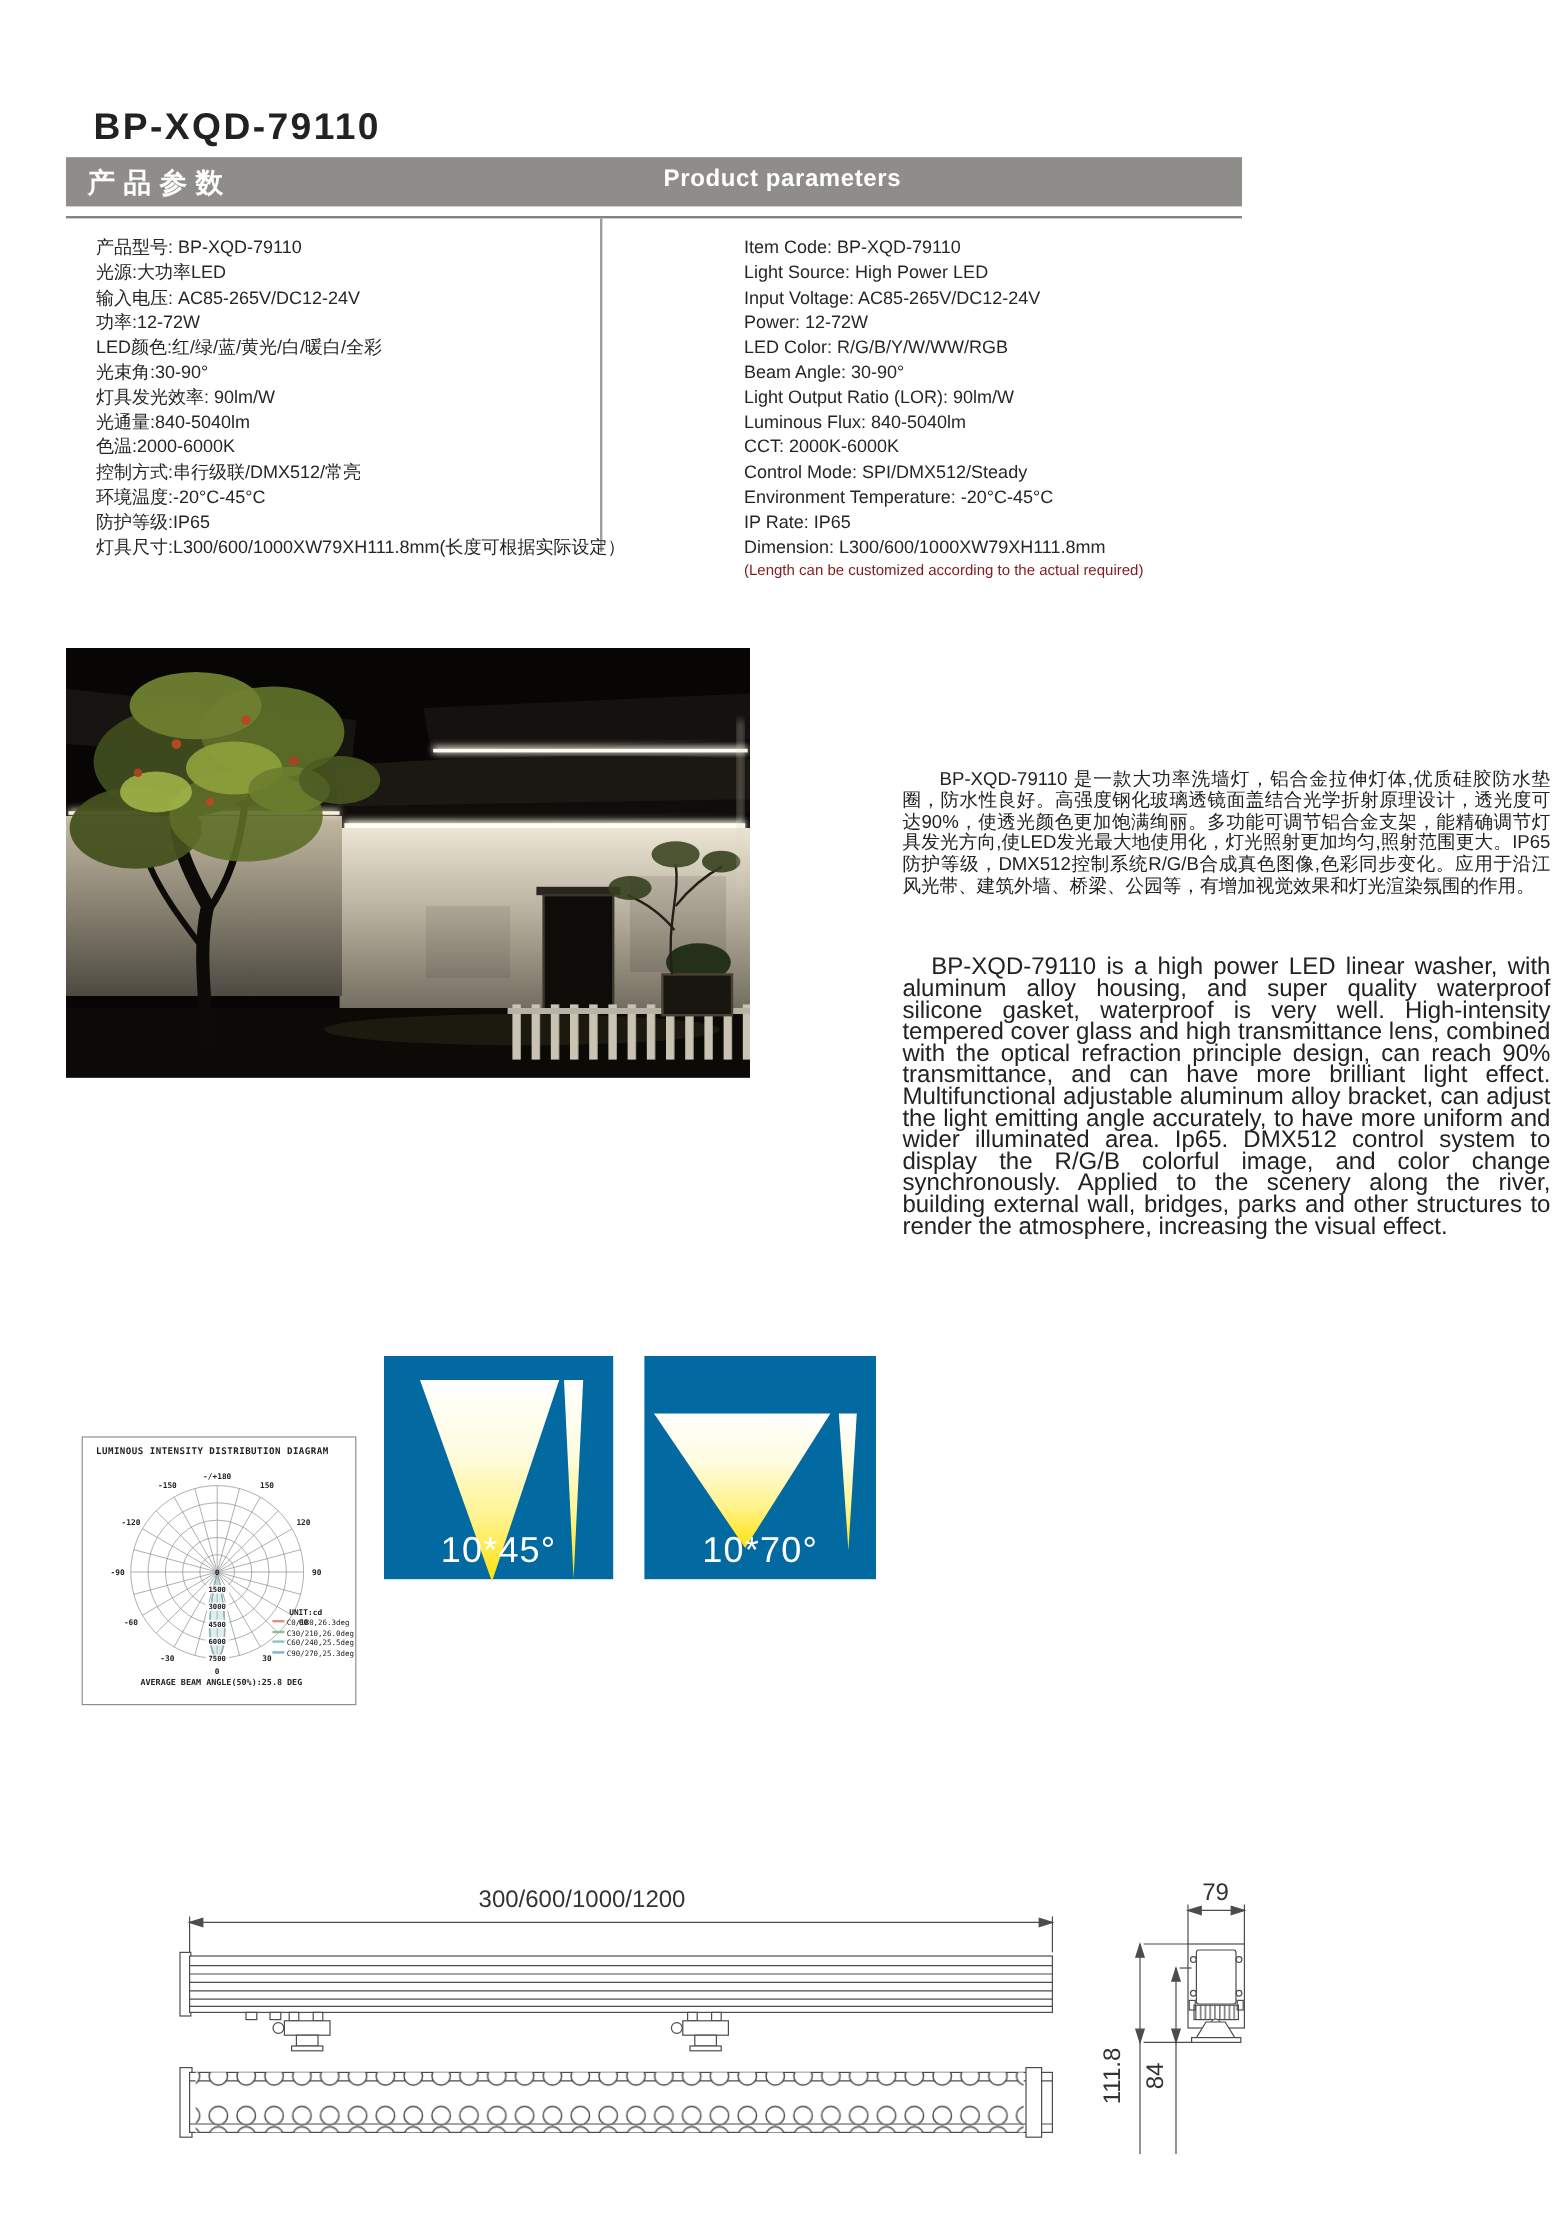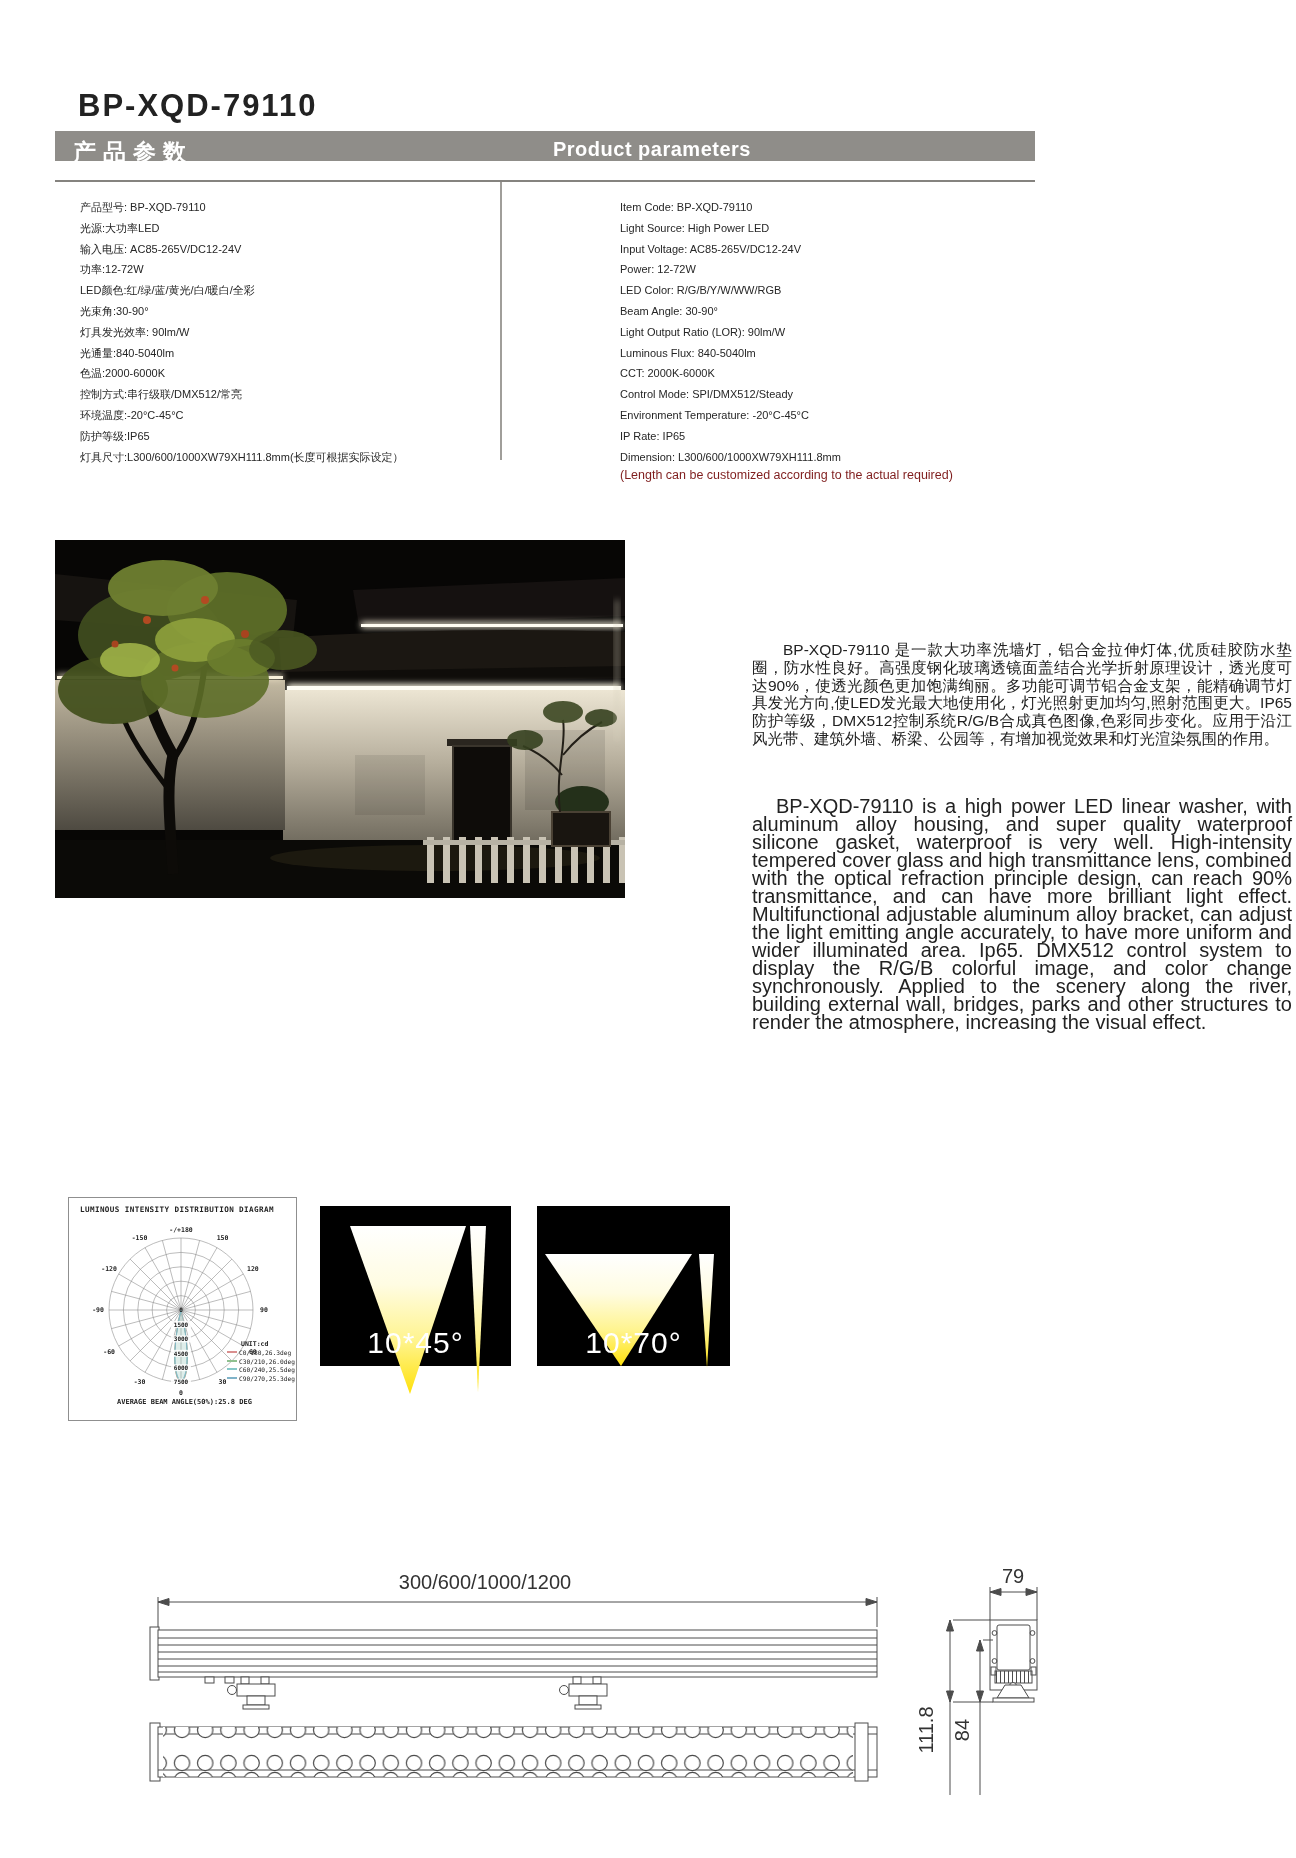--- a/index.html
+++ b/index.html
@@ -1,49 +1,49 @@
 <!DOCTYPE html>
 <html><head>
 <meta charset="utf-8">
 <style>
   html,body{margin:0;padding:0;background:#ffffff;}
   #page{position:relative;width:1296px;height:1858px;background:#fff;overflow:hidden;
         font-family:"Liberation Sans","DejaVu Sans",sans-serif;color:#2d2d2d;padding-left:44px;}
   .abs{position:absolute;}
   .page-title{left:78px;top:88px;font-size:31px;font-weight:700;letter-spacing:2px;color:#222;}
-  .bar{position:absolute;left:55px;width:980px;height:30px;background:#8f8d89;color:#fff;}
+  .bar{position:absolute;left:55px;width:980px;height:41px;background:#8f8d89;color:#fff;}
   .bar1{top:131px;}
   .bar2{top:1110px;height:45px;}
   .bar3{top:1490px;height:44px;}
   .bar .cn{position:absolute;left:18px;top:6px;font-size:23px;font-weight:700;letter-spacing:7px;}
   .bar .en{position:absolute;top:7px;font-size:20px;font-weight:700;letter-spacing:.5px;}
   .bar1 .en{left:498px;}
   .bar2 .cn{letter-spacing:5px;}
   .bar2 .en{left:168px;top:8px;}
   .bar3-text{position:absolute;left:18px;top:7px;font-size:23px;font-weight:700;white-space:nowrap;}
   .bar3-text .seg{margin-right:12px;letter-spacing:1px;}
   .rule-h{left:55px;top:180px;width:980px;height:2px;background:#85837f;}
   .rule-v{left:500px;top:182px;width:2px;height:278px;background:#a09e9a;}
-  .specs{font-size:11px;line-height:20.8px;white-space:nowrap;color:#262626;}
+  .specs{font-size:15px;line-height:20.8px;white-space:nowrap;color:#262626;}
   .specs-cn{left:80px;top:197px;}
   .specs-en{left:620px;top:197px;}
   .specs-note{left:620px;top:468px;font-size:12.5px;color:#7f1d1d;}
   .photo{left:55px;top:540px;width:570px;height:358px;background:#0a0807;}
   .desc{width:540px;text-align:justify;color:#222;}
   .desc-cn{left:752px;top:641px;font-size:15.5px;line-height:17.8px;text-indent:31px;}
   .desc-en{left:752px;top:797px;font-size:20px;line-height:18px;text-indent:24px;}
   .polar-box{left:68px;top:1197px;width:227px;height:222px;border:1px solid #8f8f8f;background:#fff;}
   .pc-title{position:absolute;left:11px;top:7px;font:bold 7.6px "DejaVu Sans Mono",monospace;letter-spacing:.4px;color:#222;}
   .pc-svg{position:absolute;left:0;top:0;width:227px;height:222px;}
   .pc-unit{position:absolute;left:172px;top:142px;font:bold 6.5px "DejaVu Sans Mono",monospace;color:#222;}
   .pc-legend{position:absolute;left:158px;top:151px;}
   .legend-row{height:8.6px;font:6.2px "DejaVu Sans Mono",monospace;color:#222;white-space:nowrap;}
   .legend-row .swatch{display:inline-block;width:10px;height:2px;vertical-align:2px;margin-right:2px;}
   .pc-footer{position:absolute;left:48px;top:200px;font:bold 7px "DejaVu Sans Mono",monospace;color:#222;}
-  .beam-box{position:absolute;top:1206px;width:191px;height:160px;background:#000000;}
+  .beam-box{position:absolute;top:1130px;width:191px;height:186px;background:#0369a1;}
   .beam-box-1{left:320px;}
   .beam-box-2{left:537px;width:193px;}
   .beam-label{position:absolute;bottom:6px;width:100%;text-align:center;color:#fff;font-size:30px;letter-spacing:1px;}
   .drawing{left:55px;top:1545px;width:1185px;height:300px;}
   .dim-text{font-family:"Liberation Sans",sans-serif;font-size:20px;fill:#333;}
 </style>
 </head>
 <body>
 
 <div id="page">

